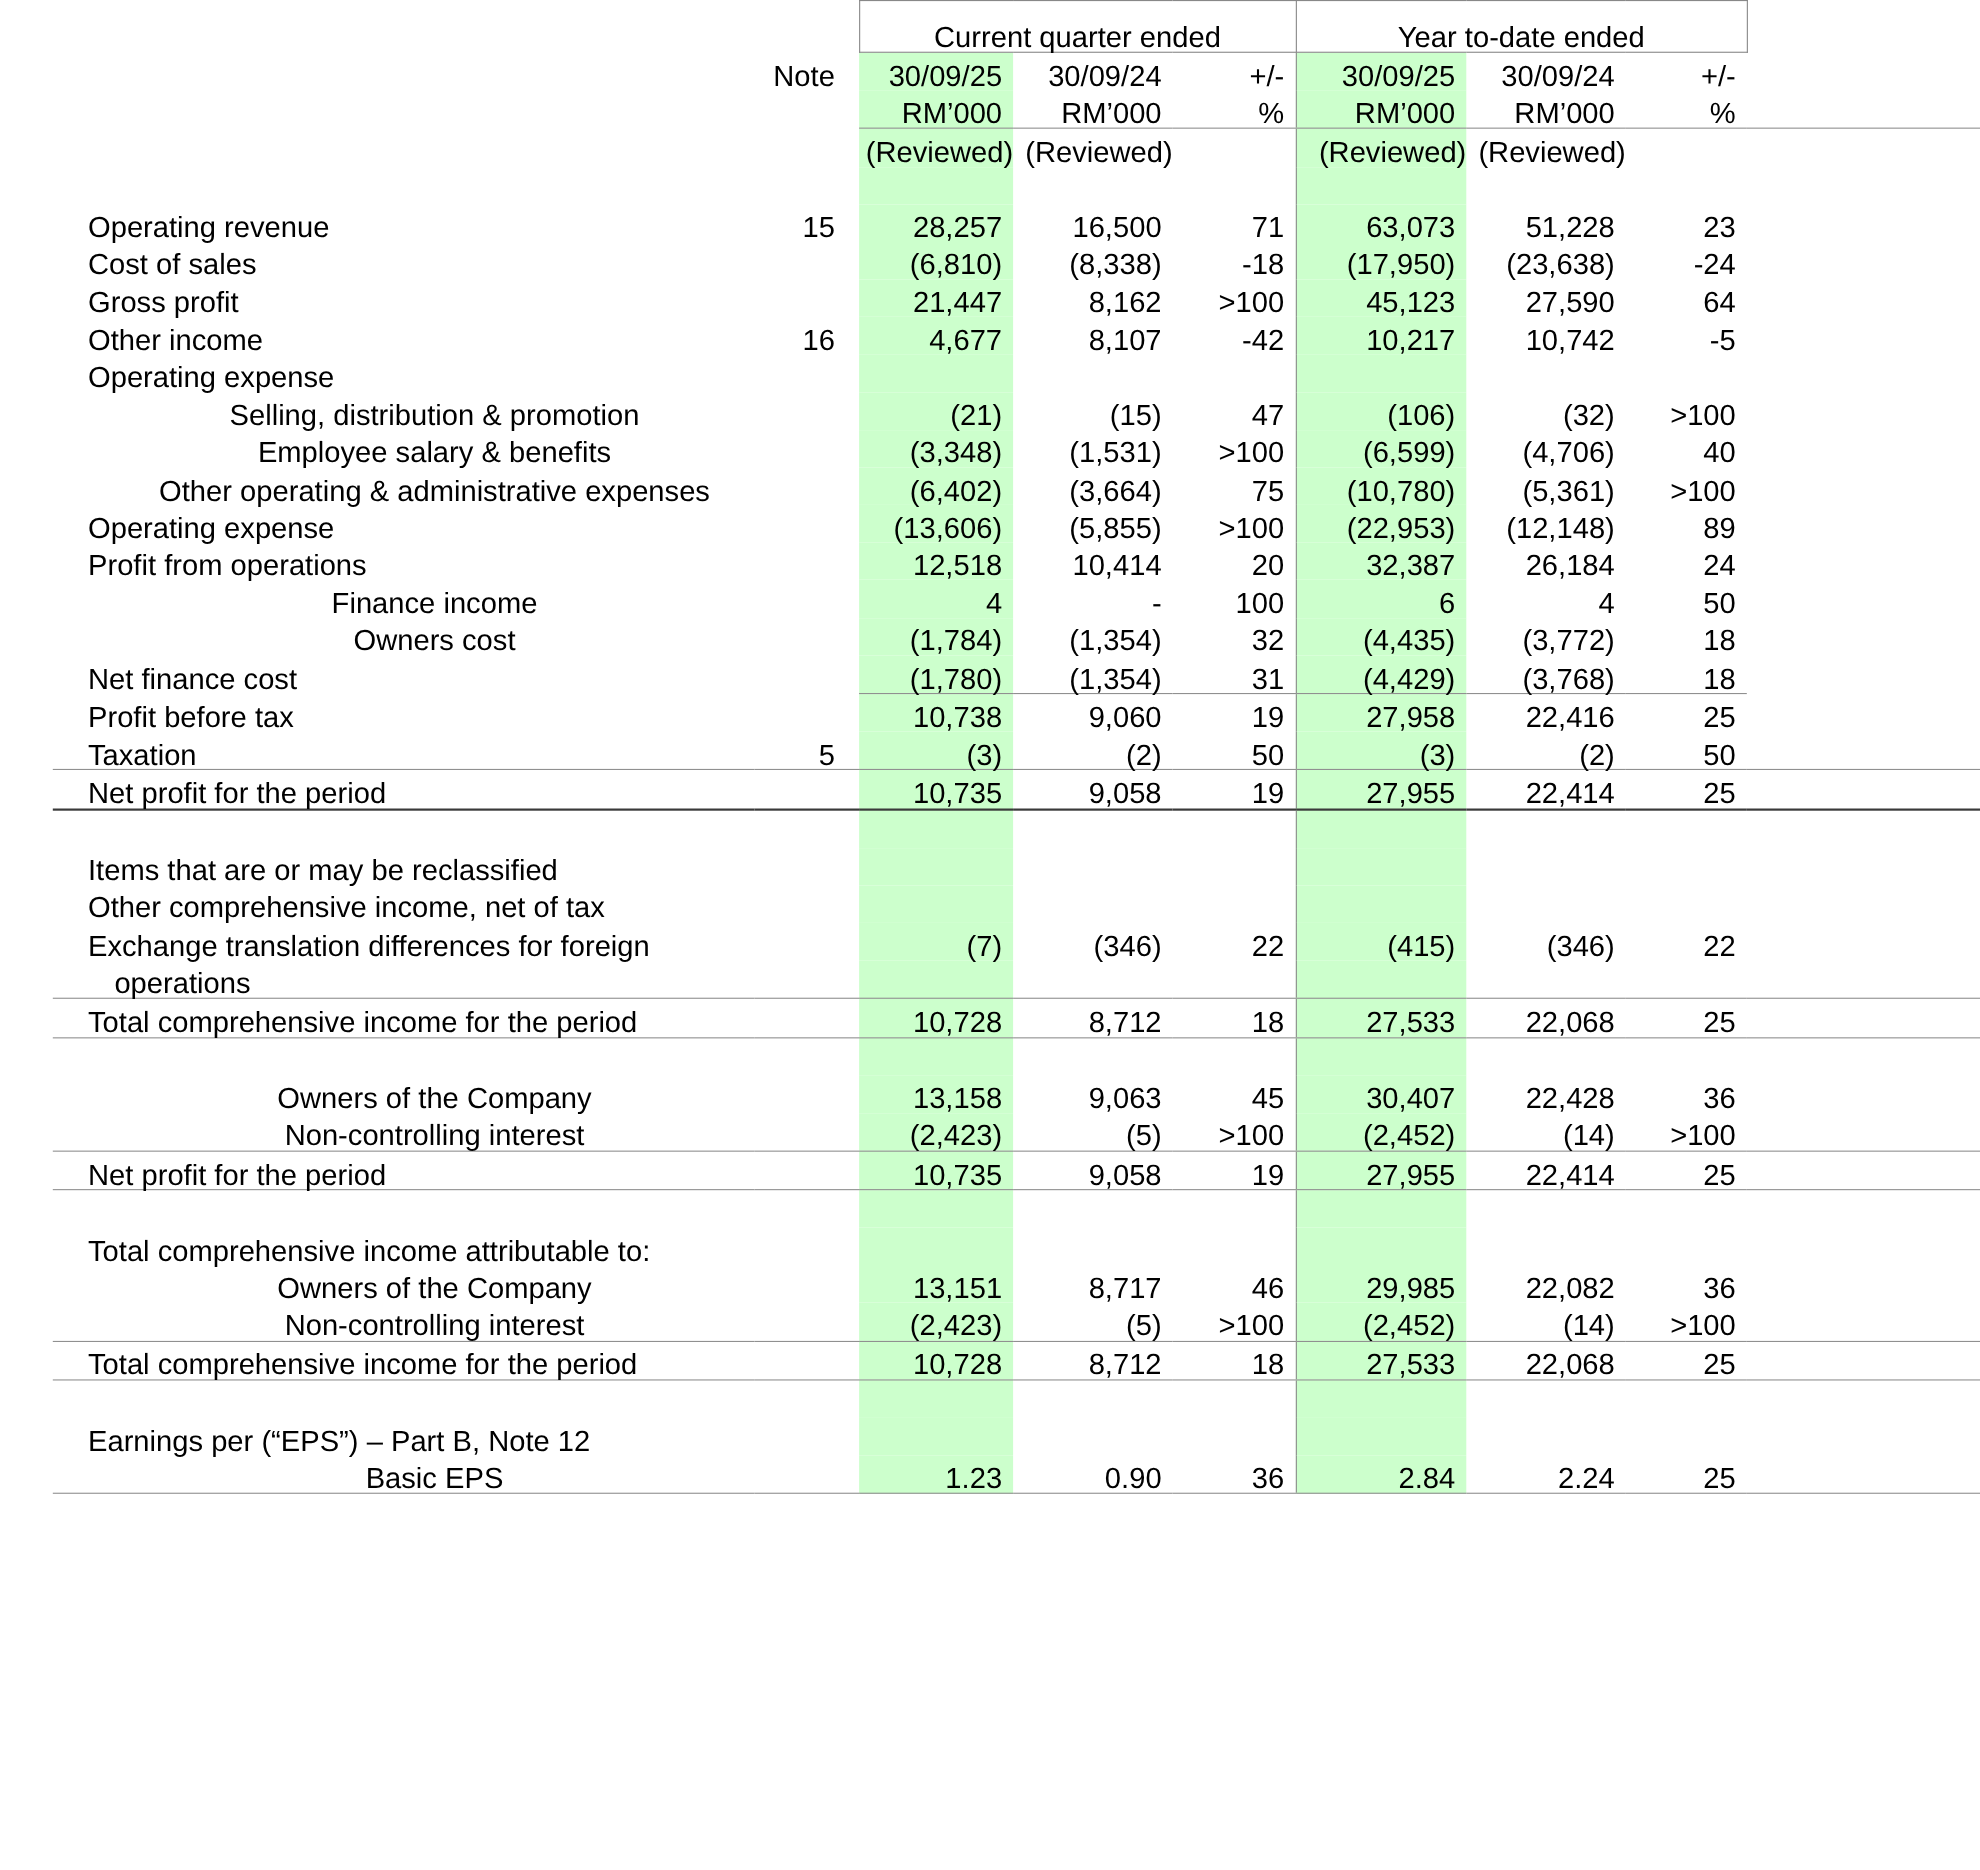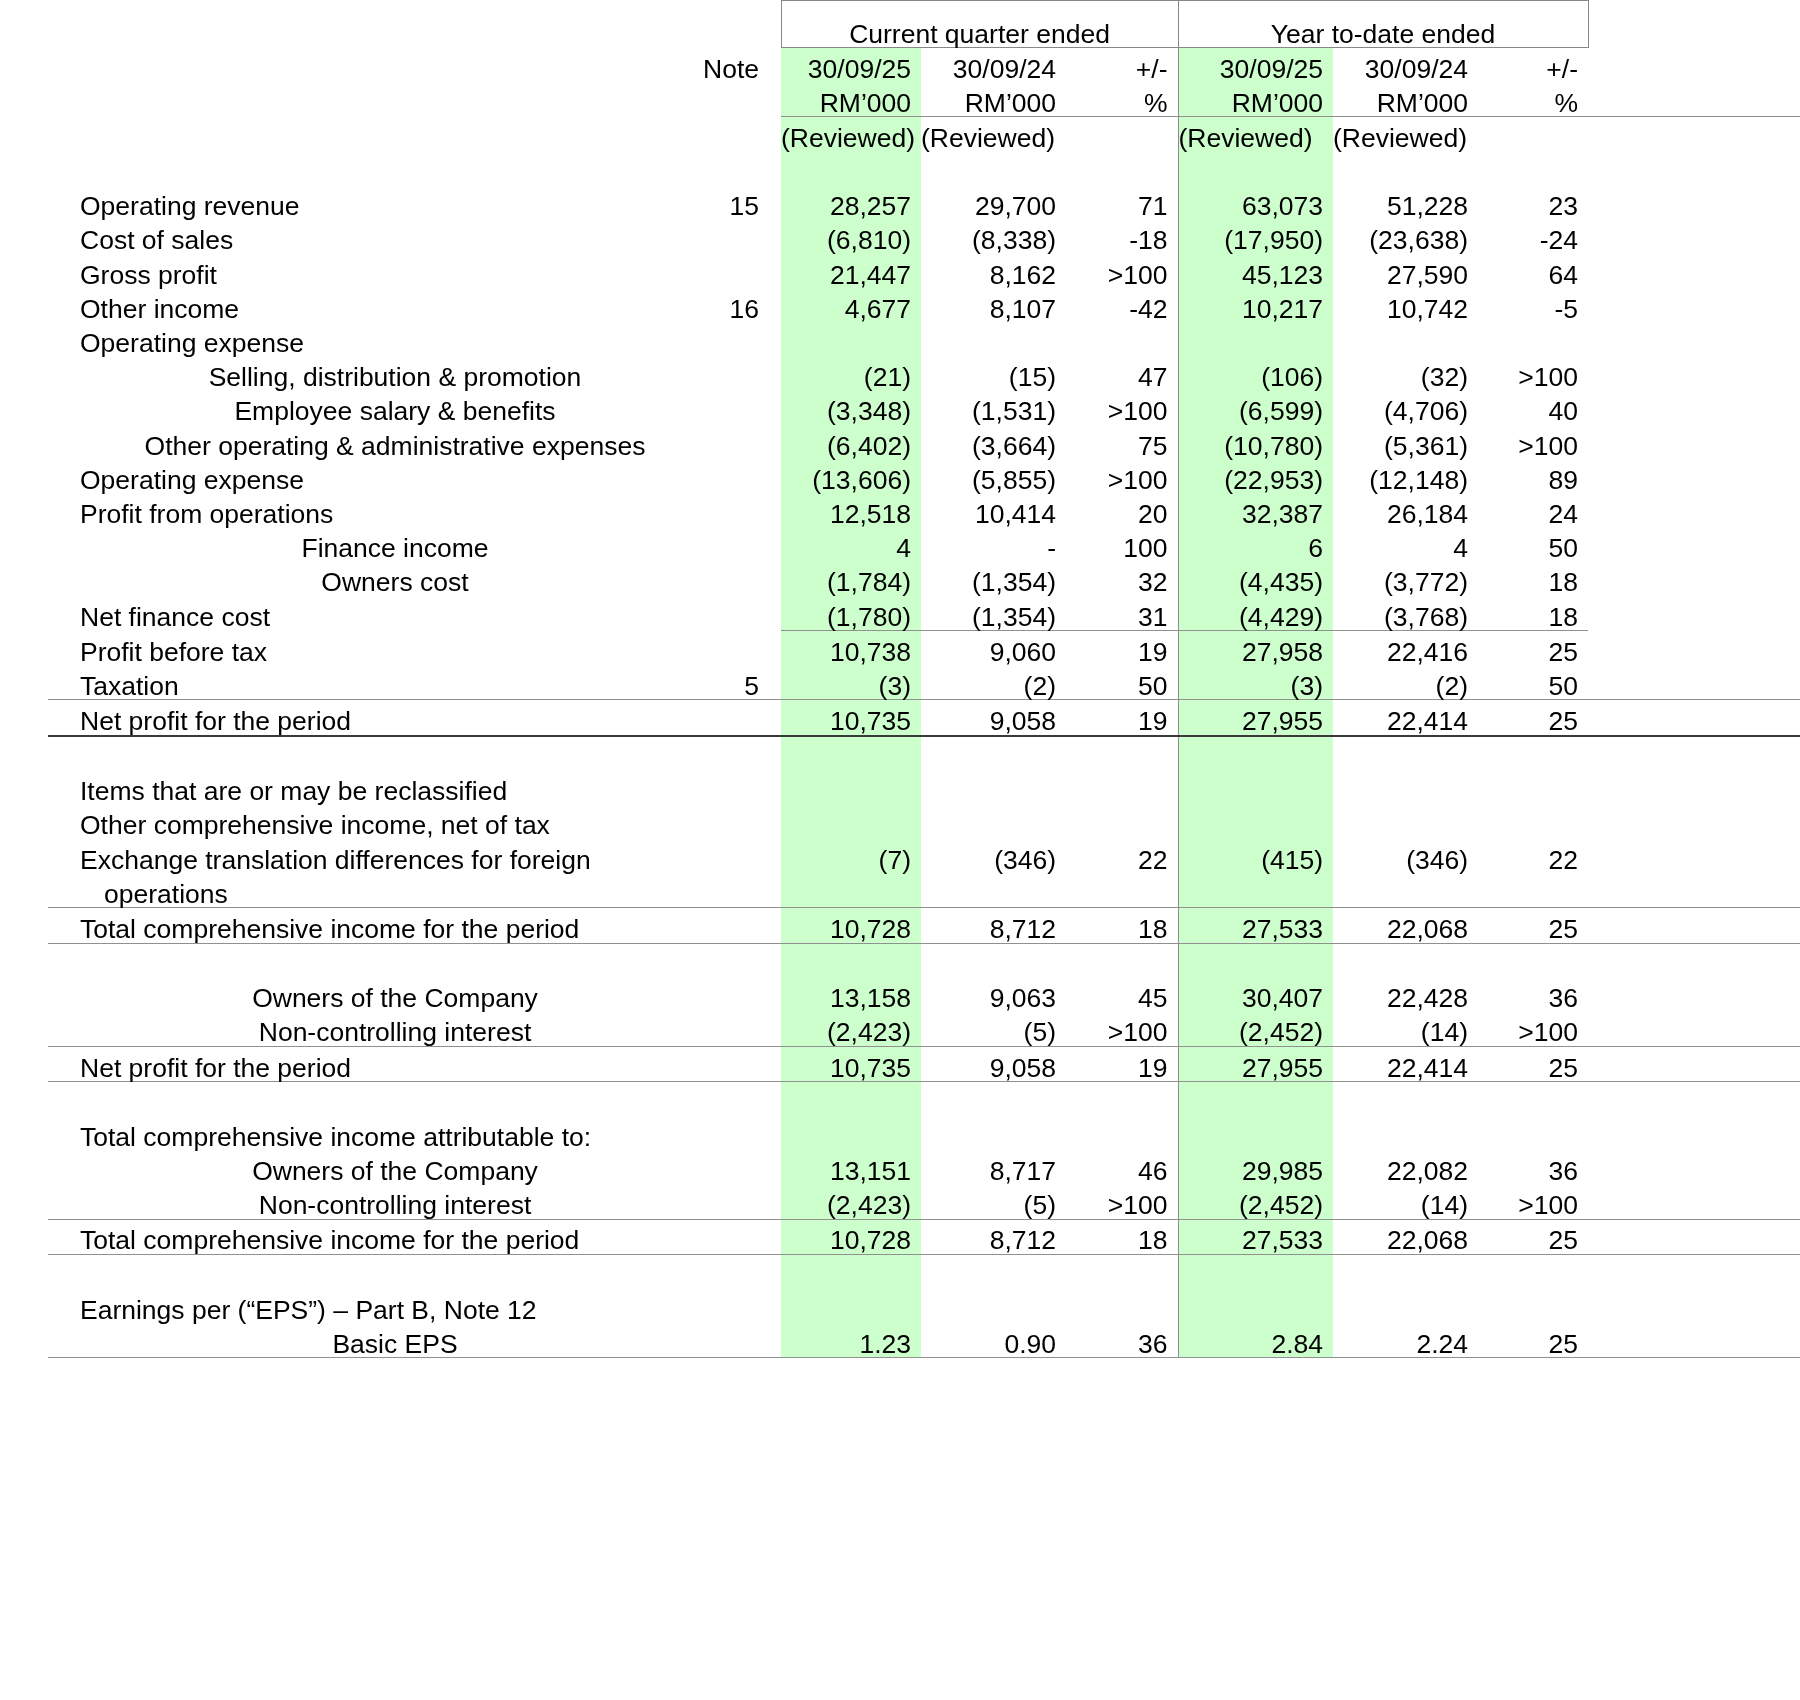--- a/index.html
+++ b/index.html
@@ -64,21 +64,21 @@
     height: 46px;
     vertical-align: middle;
   }
   .grp-empty { border: none; }
   .rule-bot { border-bottom: 1.3px solid #909090; }
   .rule-bot-dark { border-bottom: 2px solid #3a3a3a; }
 
   .vline-l { border-left: 1.3px solid #8c8c8c; }
 
   .hdr-cell { text-align: right; padding-right: 10px !important; white-space: nowrap; }
-  .hdr-center { text-align: left; white-space: nowrap; }
+  .hdr-center { text-align: right; white-space: nowrap; }
 </style>
 </head>
 <body>
 
 <div id="sheet">
 <table class="fin">
   <colgroup>
     <col class="c-label">
         <col class="c-note">
         <col class="c-q25">
@@ -144,21 +144,21 @@
     <td class="hl vline-l"></td>
           <td></td>
           <td></td>
     <td></td>
   </tr>
 
   <tr class="row">
     <td class="lbl">Operating revenue</td>
     <td class="note">15</td>
     <td class="num hl">28,257</td>
-    <td class="num">29,700</td>
+    <td class="num">16,500</td>
     <td class="num">71</td>
     <td class="num hl vline-l">63,073</td>
     <td class="num">51,228</td>
     <td class="num">23</td>
     <td></td>
   </tr>
 
   <tr class="row">
     <td class="lbl">Cost of sales</td>
     <td class="note"></td>

